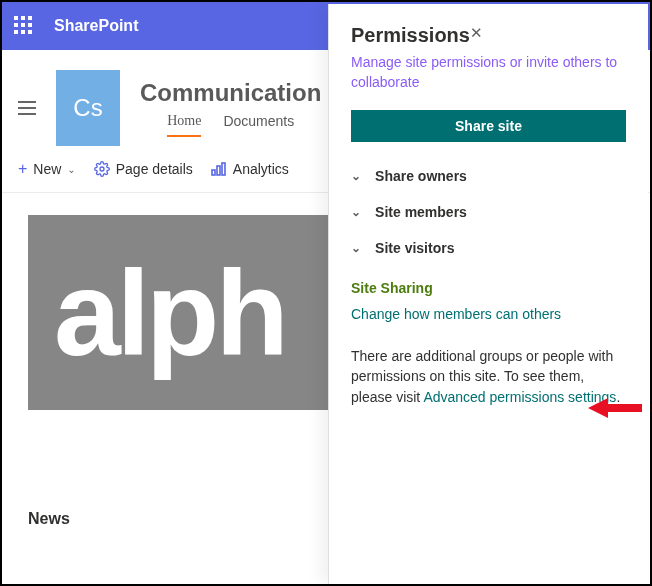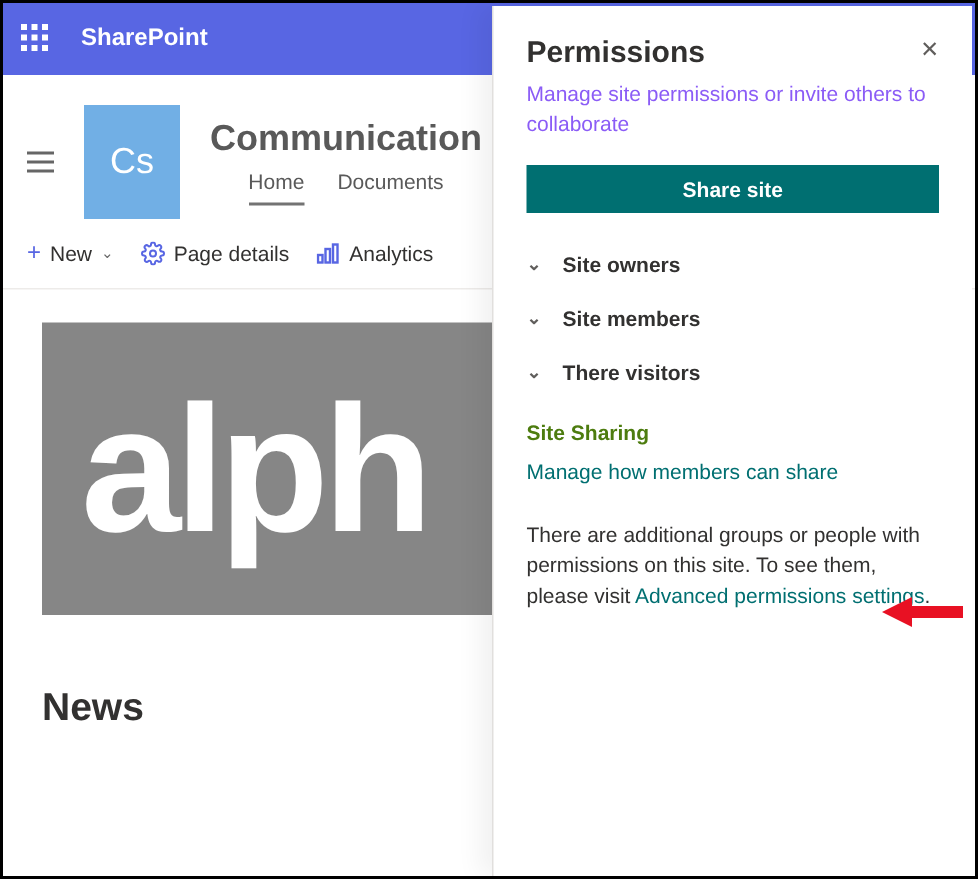--- a/index.html
+++ b/index.html
@@ -51,21 +51,21 @@
   display: flex;
   align-items: center;
   justify-content: center;
   font-size: 24px;
   font-weight: 400;
 }
 .site-title-area { display: flex; flex-direction: column; gap: 6px; align-items: center; }
 .site-title { font-size: 24px; font-weight: 600; color: #595959; }
 .site-nav { display: flex; gap: 22px; }
 .site-nav-item { font-size: 14px; color: #595959; padding-bottom: 6px; }
-.site-nav-item.active { border-bottom: 2px solid #737373; }
+.site-nav-item.active { border-bottom: 2px solid #f97316; font-family: Liberation Serif, serif; }
 
 .cmd-bar {
   display: flex;
   align-items: center;
   gap: 18px;
   padding: 14px 16px;
   border-bottom: 1px solid #edebe9;
   color: #323130;
   font-size: 14px;
 }
@@ -86,43 +86,43 @@
   overflow: hidden;
 }
 .hero-text {
   color: #fff;
   font-size: 120px;
   font-weight: 700;
   letter-spacing: -4px;
   line-height: 1;
 }
 .news-heading {
-  margin: 46px 26px 0 26px;
-  font-size: 26px;
+  margin: 100px 26px 0 26px;
+  font-size: 16px;
   font-weight: 600;
   color: #323130;
 }
 
 
 .panel {
   position: absolute;
   top: 2px;
   right: 2px;
   width: 320px;
   height: 580px;
   background: #fff;
   border-left: 1px solid #e1dfdd;
   box-shadow: -8px 0 16px rgba(0,0,0,0.06);
   padding: 20px 22px 20px 22px;
   display: flex;
   flex-direction: column;
 }
 .panel-header {
   display: flex;
-  justify-content: space-between;
+  justify-content: flex-start;
   align-items: flex-start;
 }
 .panel-title { font-size: 20px; font-weight: 600; color: #323130; }
 .close-x { font-size: 15px; color: #605e5c; cursor: pointer; }
 .panel-sub { font-size: 14px; color: #8b5cf6; margin-top: 6px; line-height: 1.4; }
 .share-btn {
   display: inline-block;
   background: #006f71;
   color: #fff;
   font-size: 14px;
@@ -240,34 +240,34 @@
   <div class="panel-header">
     <div class="panel-title">Permissions</div>
     <div class="close-x">✕</div>
   </div>
   <div class="panel-sub">Manage site permissions or invite others to collaborate</div>
   <button class="share-btn">Share site</button>
 
   <div class="accordion">
     <div class="acc-row">
       <span class="acc-chevron">⌄</span>
-      <span>Site owners</span>
+      <span>Share owners</span>
     </div>
     <div class="acc-row">
       <span class="acc-chevron">⌄</span>
       <span>Site members</span>
     </div>
     <div class="acc-row">
       <span class="acc-chevron">⌄</span>
-      <span>There visitors</span>
+      <span>Site visitors</span>
     </div>
   </div>
 
   <div class="section-h">Site Sharing</div>
-  <div class="link-teal">Manage how members can share</div>
+  <div class="link-teal">Change how members can others</div>
 
   <div class="plain-text">
     <span>There are additional groups or people with permissions on this site. To see them, please visit </span><a>Advanced permissions settings</a><span>.</span>
   </div>
 </div>
 
 <div class="arrow-annot">
   <svg class="arrow-svg" viewBox="0 0 54 24">
     <polygon points="0,12 20,2 20,8 54,8 54,16 20,16 20,22" fill="#e81123"></polygon>
   </svg>

